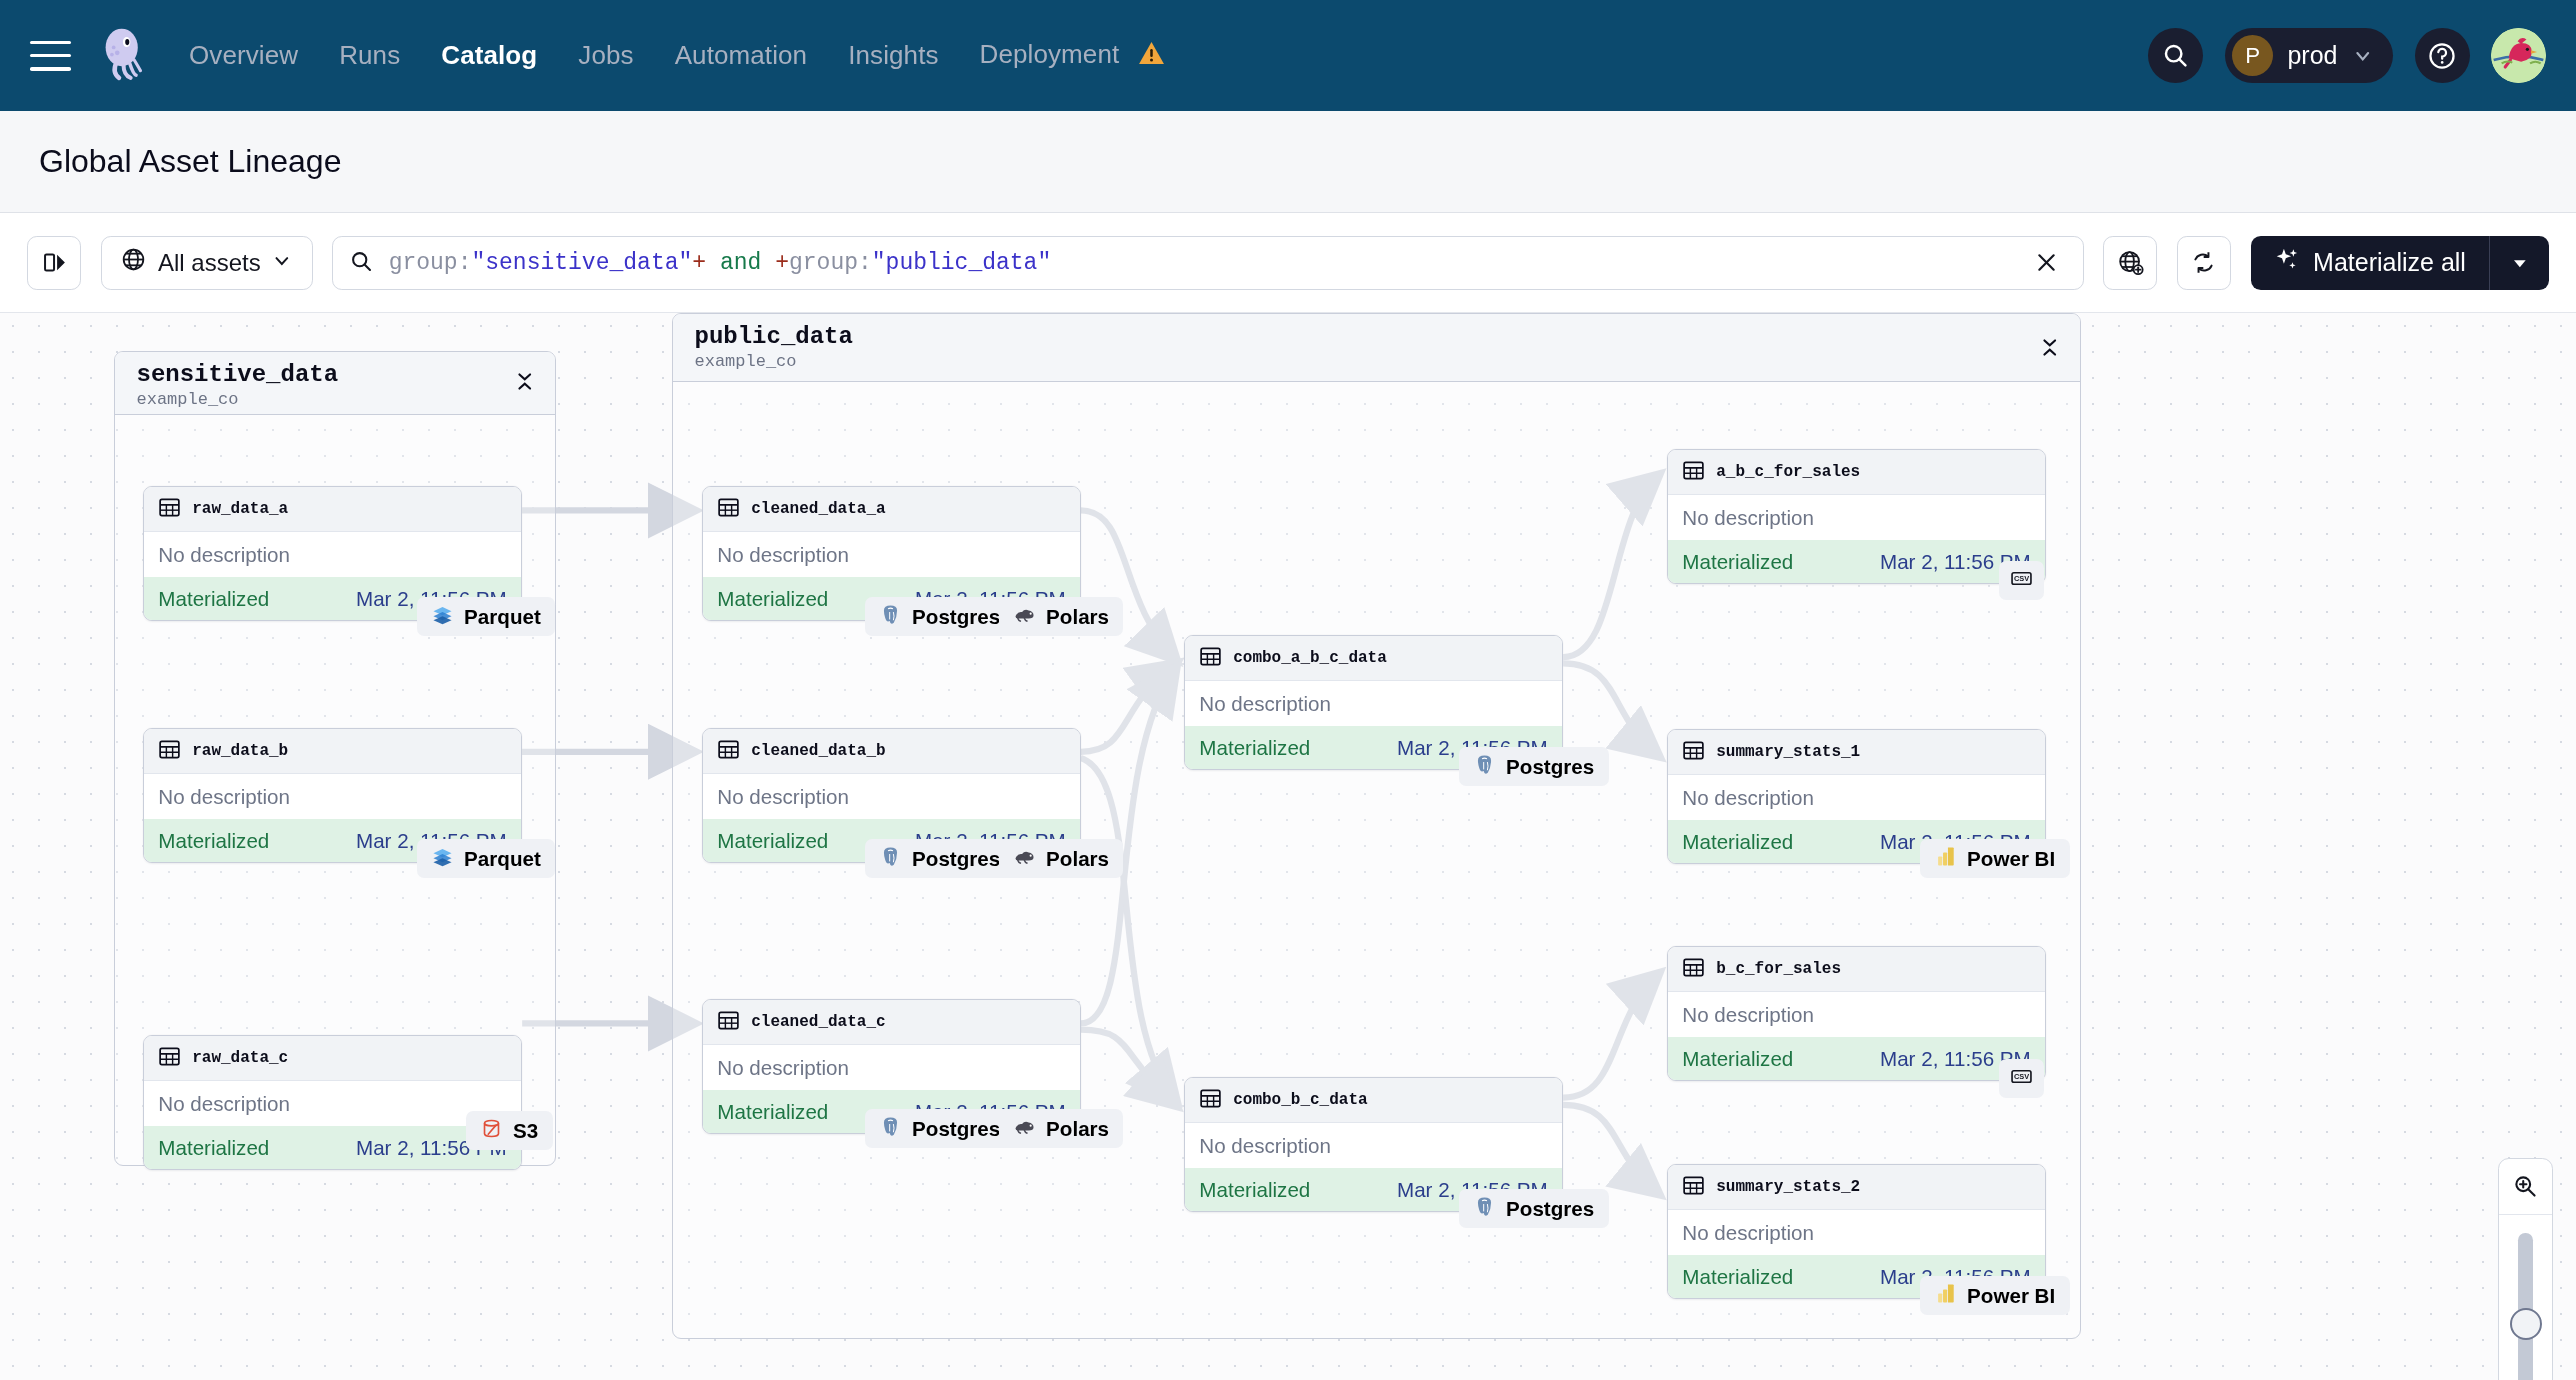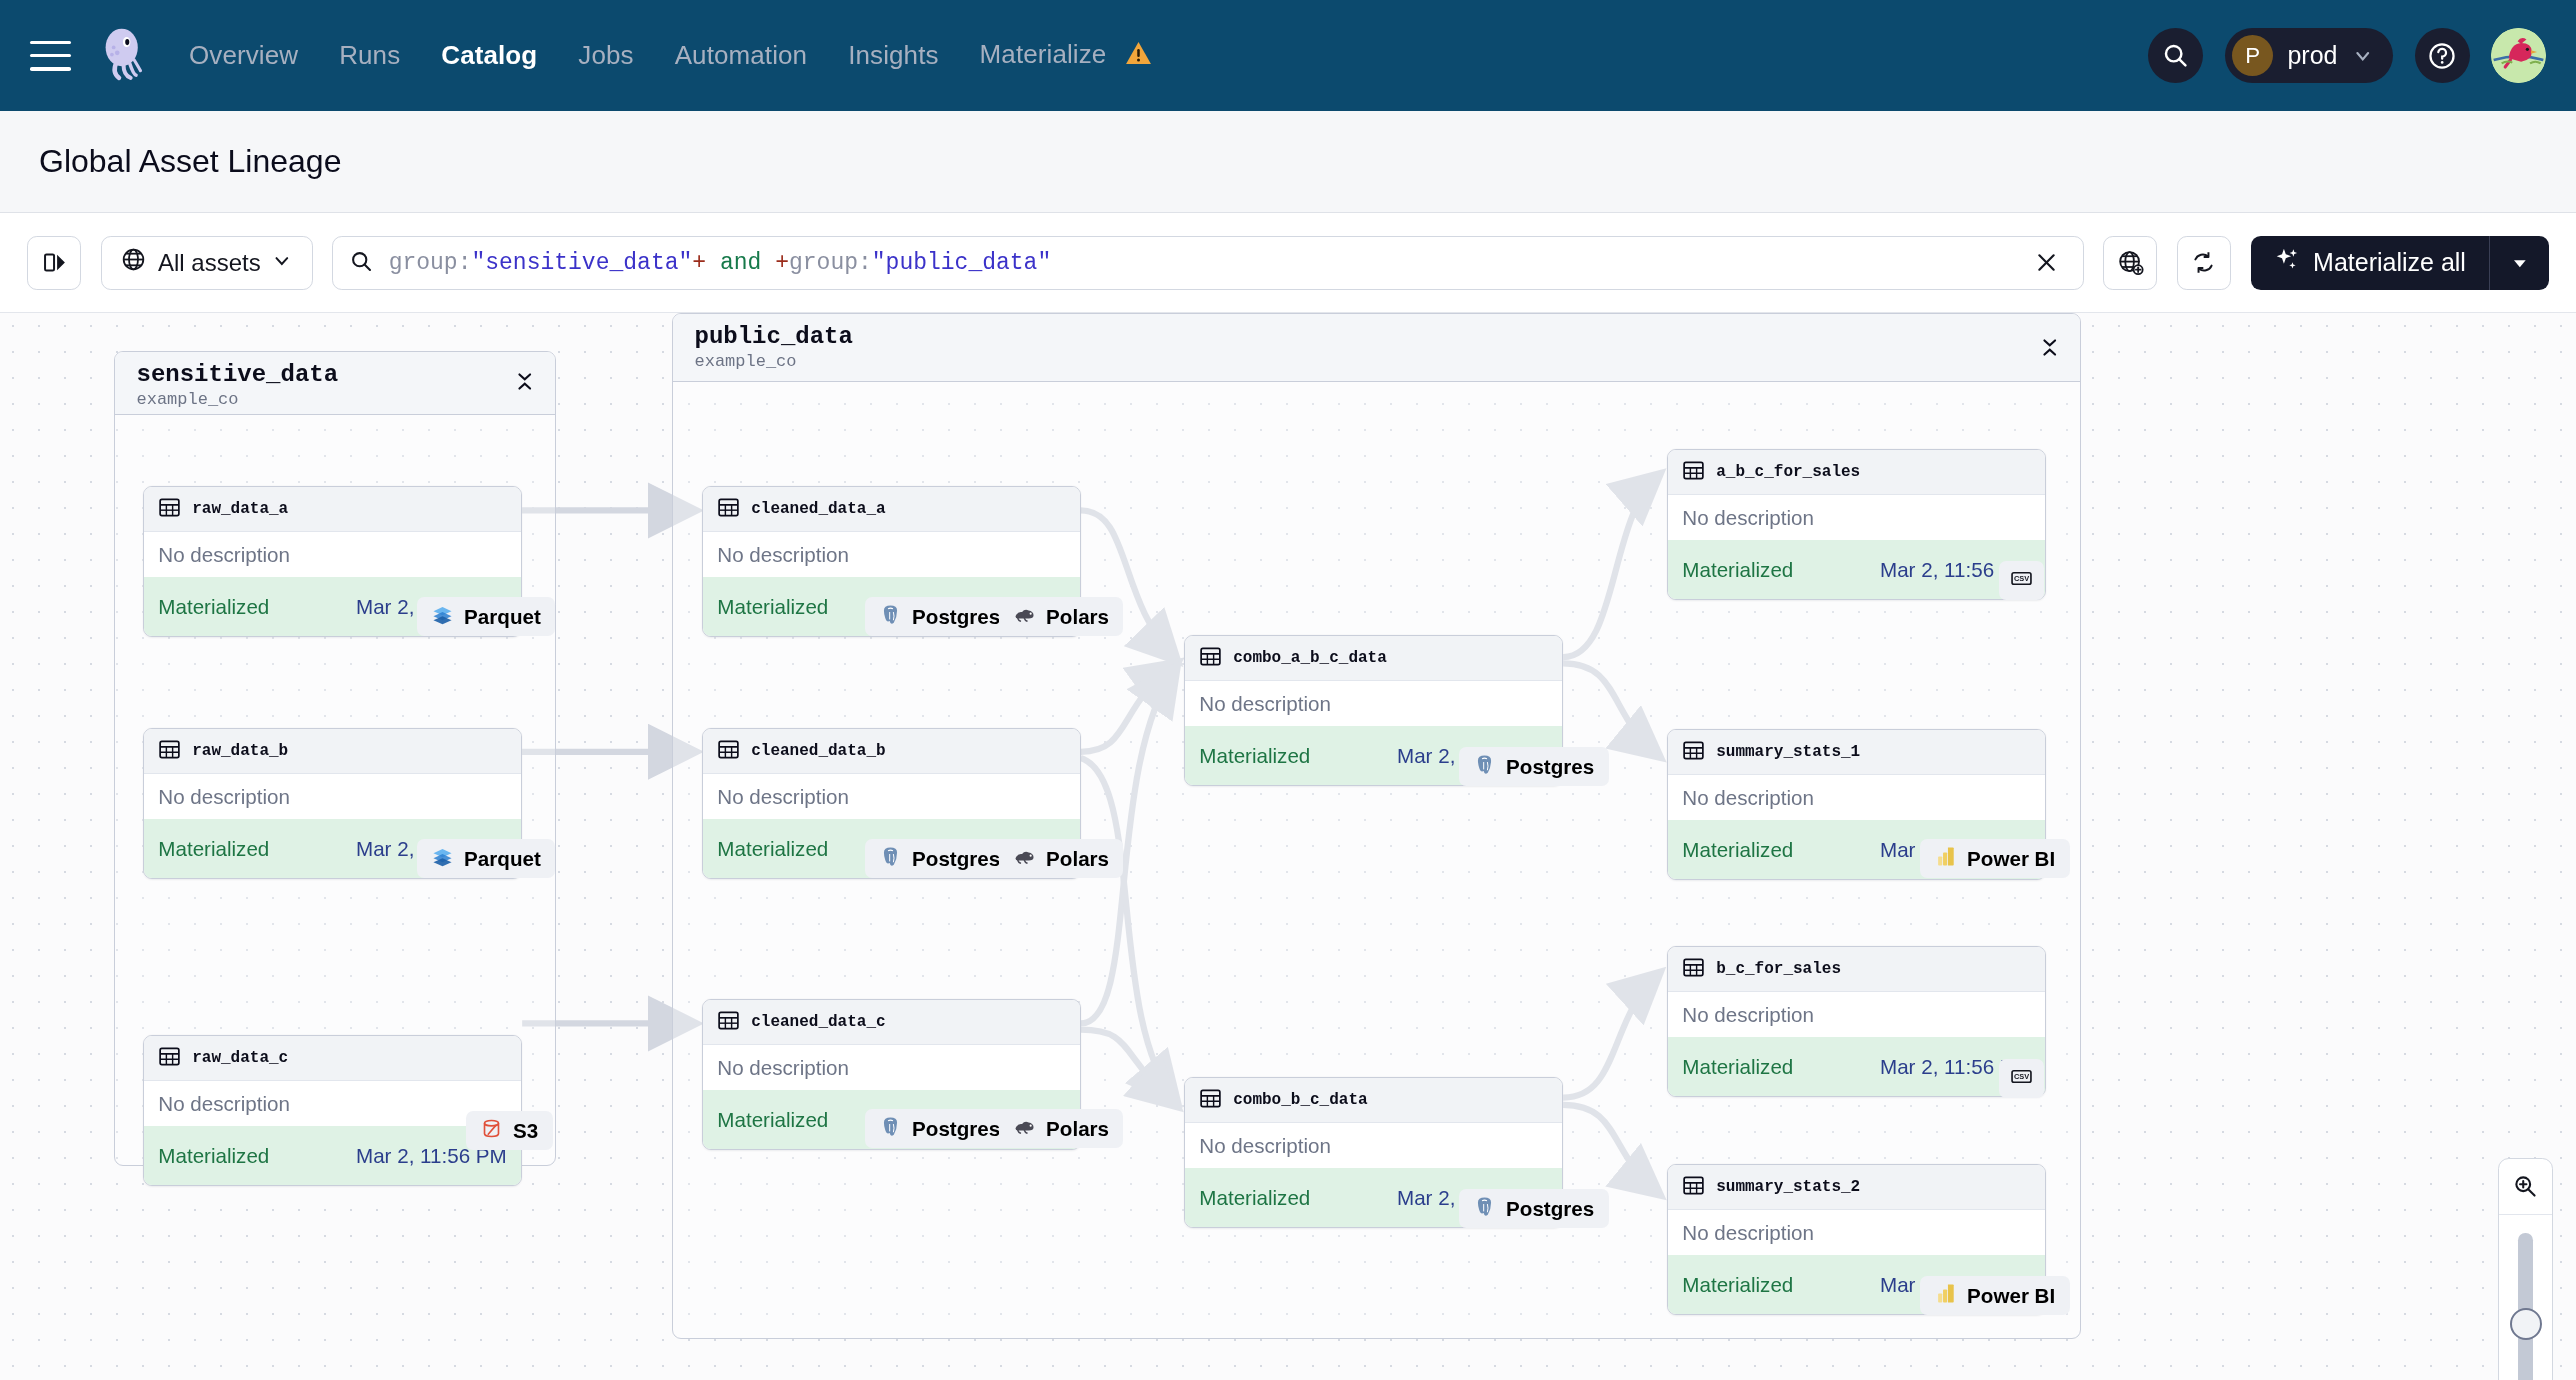--- a/index.html
+++ b/index.html
@@ -80,21 +80,21 @@
   .group-collapse { position: absolute; right: 19.7px; top: 18px; cursor: pointer; }
 
   .node { position: absolute; width: 379px; border: 0.9px solid #C9CEDA; border-radius: 9px;
     background: #fff; box-shadow: 0 0.9px 1.8px rgba(16,22,40,.07); overflow: hidden; cursor: pointer; }
   .node-head { height: 45px; background: #F1F3F6; border-bottom: 0.9px solid #E2E6ED;
     display: flex; align-items: center; gap: 10.7px; padding: 0 12.5px; }
   .node-title { font-family: "Liberation Mono", monospace; font-size: 16px; color: #0C0D1B; font-weight: bold;
     white-space: nowrap; }
   .node-desc { height: 45px; display: flex; align-items: center; padding: 0 14.3px;
     font-size: 20.6px; color: #6E7587; background: #fff; }
-  .node-status { height: 59px; background: #DFF2E5; display: flex; align-items: center;
+  .node-status { height: 43px; background: #DFF2E5; display: flex; align-items: center;
     padding: 0 14.3px; }
   .st-left { font-size: 20.6px; color: #1E7544; }
   .st-right { margin-left: auto; font-size: 20.6px; color: #2B3E8C; }
 
   .tag { position: absolute; height: 39px; background: #EFF1F5; border-radius: 7.2px;
     display: flex; align-items: center; gap: 9.8px; padding: 0 14.3px;
     font-size: 20.6px; color: #000000; font-weight: bold; cursor: pointer; }
   .tag.sq { padding: 0 9px; }
 
   
@@ -137,21 +137,21 @@
   </div>
 
   <div class="navlinks">
     <span class="navlink active" style="color:#A7B0C0;font-weight:normal">Overview</span>
     <span class="navlink">Runs</span>
     <span class="navlink active">Catalog</span>
     <span class="navlink">Jobs</span>
     <span class="navlink">Automation</span>
     <span class="navlink">Insights</span>
     <span class="navlink">
-      <span>Materialize</span>
+      <span>Deployment</span>
       <span class="warn-tri">
         <svg width="27" height="24" viewBox="0 0 30 27">
           <path d="M15 1 L29 26 L1 26 Z" fill="#F2A63B"></path>
           <rect x="13.6" y="9" width="2.8" height="9" rx="1.4" fill="#2A1B06"></rect>
           <circle cx="15" cy="21.3" r="1.7" fill="#2A1B06"></circle>
         </svg>
       </span>
     </span>
   </div>
 

